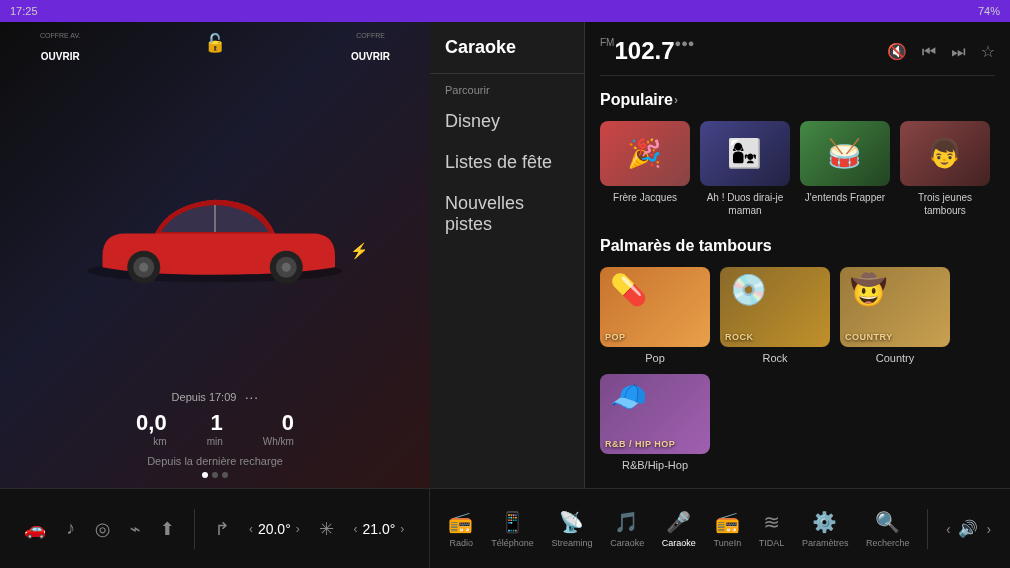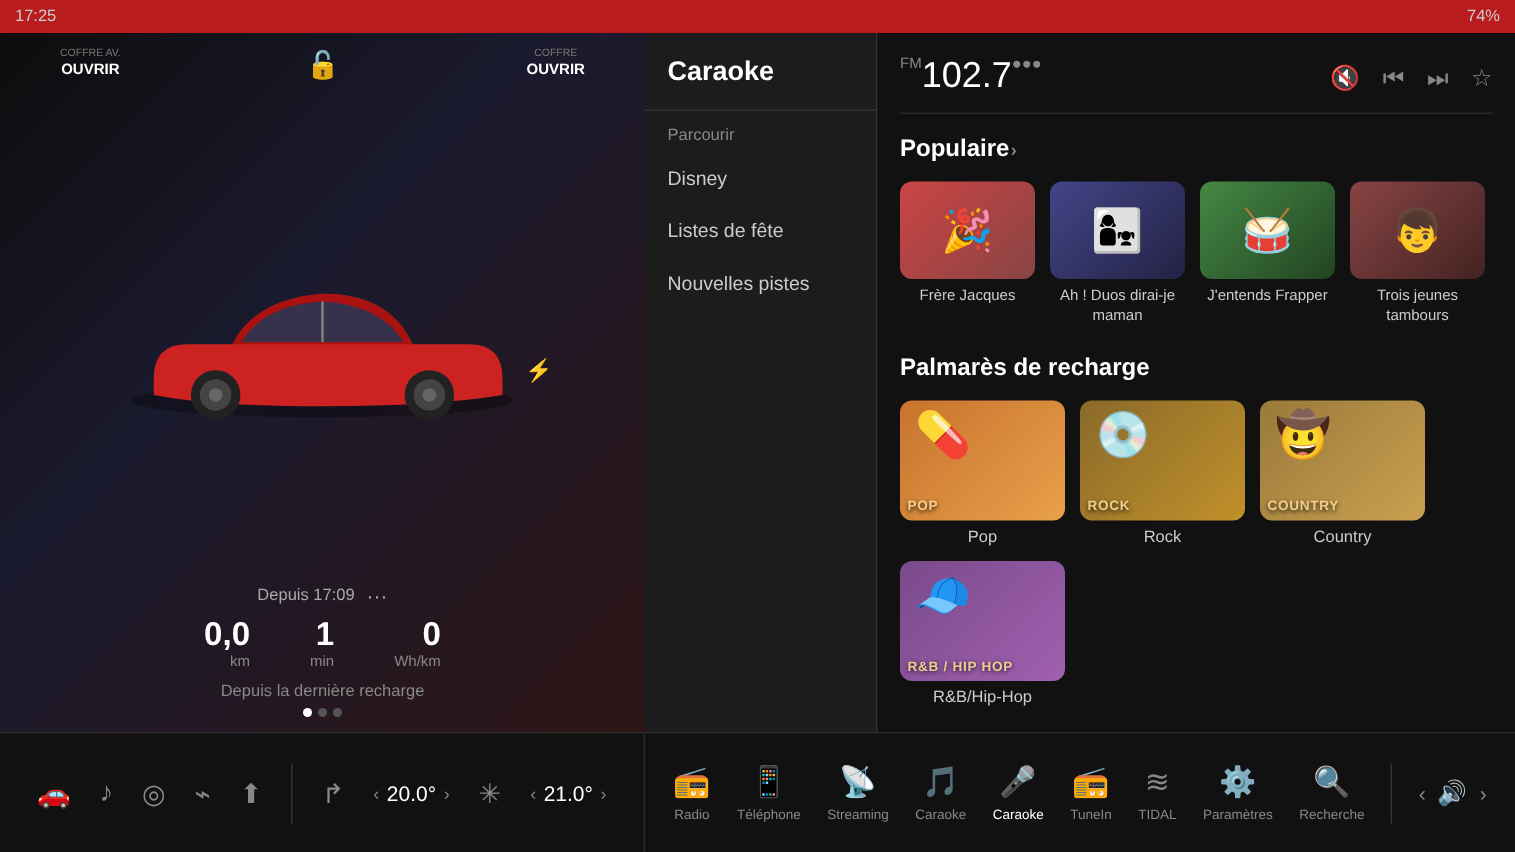--- a/index.html
+++ b/index.html
@@ -13,21 +13,21 @@
       display: flex;
       flex-direction: column;
     }
 
     
     .status-bar {
       display: flex;
       align-items: center;
       justify-content: space-between;
       padding: 4px 10px;
-      background: #b91c1c;
+      background: #6d28d9;
       font-size: 11px;
       color: #ccc;
       height: 22px;
     }
 
     
     .main-content {
       display: flex;
       flex: 1;
       overflow: hidden;
@@ -50,21 +50,21 @@
       width: 100%;
       padding: 0 30px;
       font-size: 9px;
       color: #999;
     }
 
     .trunk-label {
       display: flex;
       flex-direction: column;
       align-items: center;
-      gap: 2px;
+      gap: 12px;
     }
 
     .trunk-label .sublabel {
       font-size: 7px;
       color: #777;
     }
 
     .trunk-label .action {
       font-size: 10px;
       color: #fff;
@@ -169,21 +169,21 @@
     }
 
     .sidebar-section-label {
       font-size: 11px;
       color: #888;
       padding: 10px 15px 5px;
     }
 
     .sidebar-item {
       padding: 10px 15px;
-      font-size: 13px;
+      font-size: 18px;
       color: #ccc;
       cursor: pointer;
       transition: background 0.2s;
     }
 
     
     .right-panel {
       flex: 1;
       background: #111;
       padding: 15px;
@@ -298,21 +298,21 @@
       flex-direction: row;
     }
 
     .fm-badge {
       font-size: 10px;
       color: #888;
     }
 
     .fm-freq {
       font-size: 24px;
-      font-weight: normal;
+      font-weight: bold;
     }
 
     .fm-signal {
       font-size: 11px;
       color: #888;
     }
 
     .fm-controls {
       display: flex;
       gap: 15px;
@@ -542,21 +542,21 @@
       </div>
       <div class="thumbnail-item">
         <div class="thumbnail-img thumb-4">
           <div class="person-silhouette">👦</div>
         </div>
         <span class="thumbnail-label">Trois jeunes tambours</span>
       </div>
     </div>
 
     <div class="section-title">
-      <span>Palmarès de recharge</span>
+      <span>Palmarès de tambours</span>
     </div>
     <div class="genre-grid">
       <div class="genre-item">
         <div class="genre-img genre-pop">
           <span style="font-size:30px; position:absolute; top:5px; left:10px;">💊</span>
           <span class="genre-label-overlay">POP</span>
         </div>
         <div class="genre-name">Pop</div>
       </div>
       <div class="genre-item">

